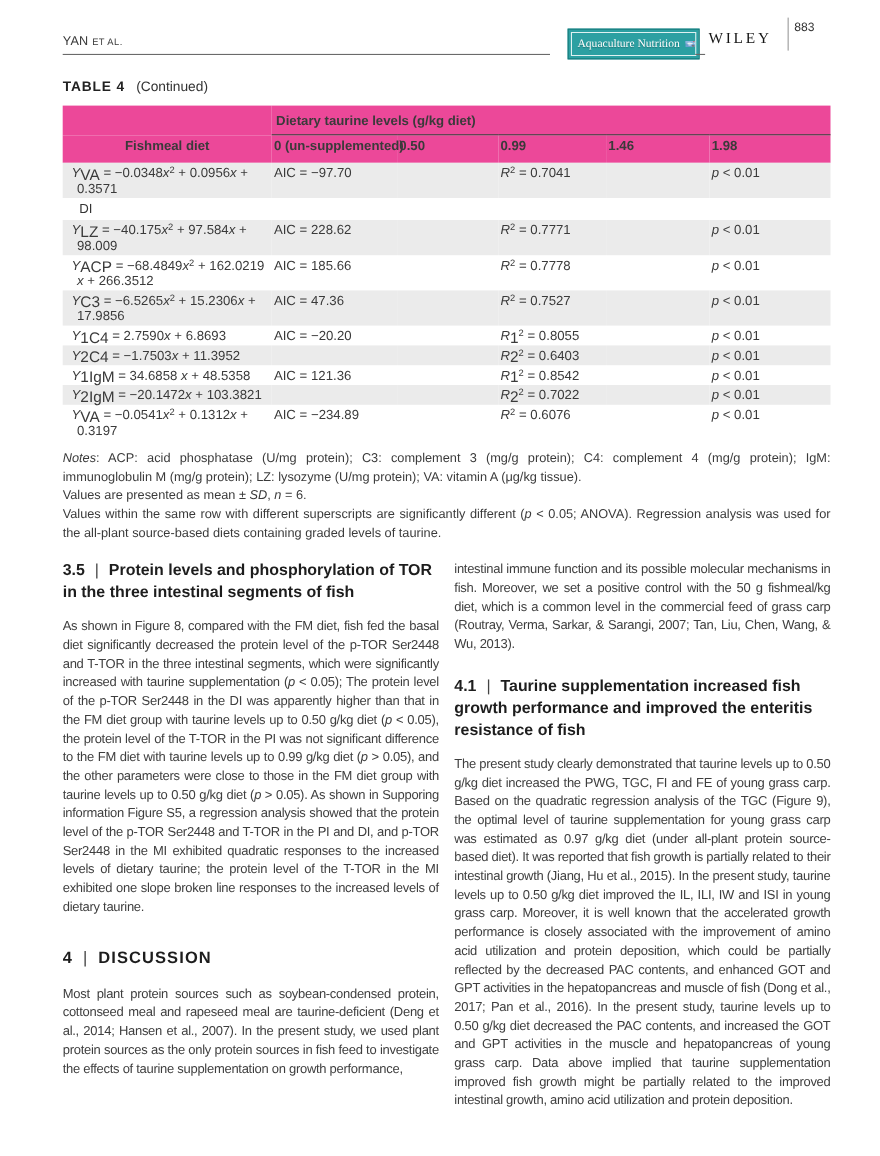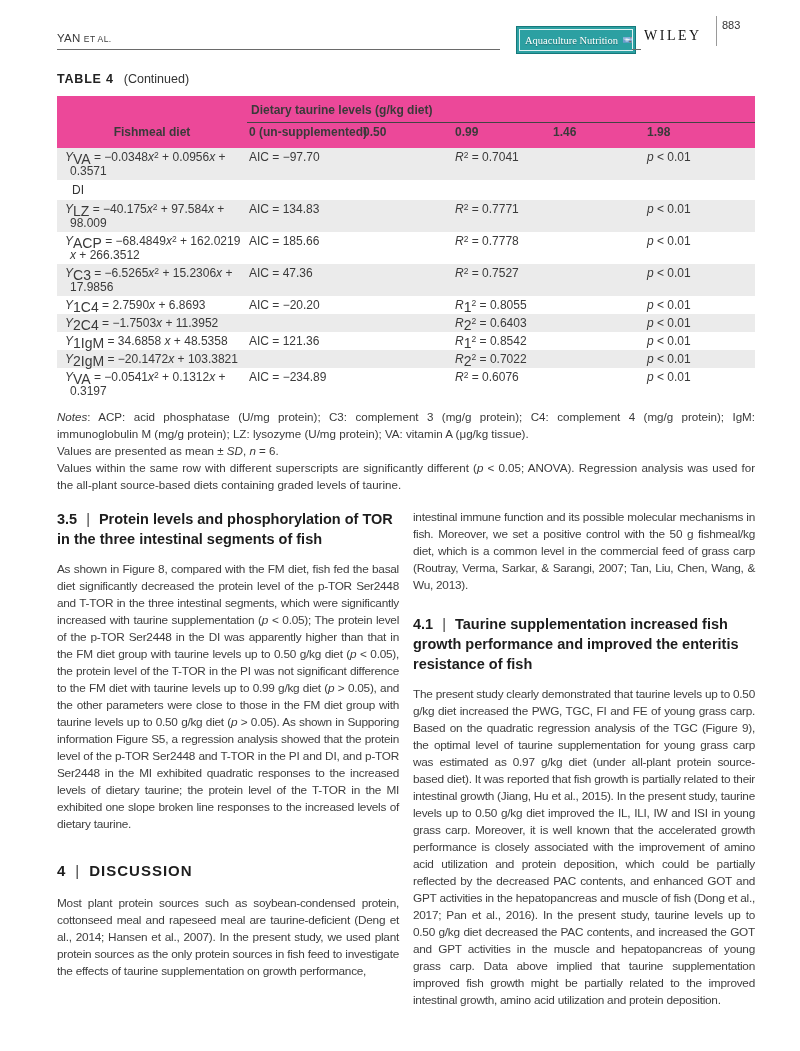--- a/index.html
+++ b/index.html
@@ -123,21 +123,21 @@
           <td class="stat-cell"></td>
           <td class="stat-cell"><i>R</i><sup>2</sup> = 0.7041</td>
           <td class="stat-cell"></td>
           <td class="stat-cell"><i>p</i> &lt; 0.01</td>
         </tr>
         <tr>
           <td colspan="6" class="section-cell">DI</td>
         </tr>
         <tr class="shade">
           <td class="eq-cell"><i>Y</i><sub>LZ</sub> = −40.175<i>x</i><sup>2</sup> + 97.584<i>x</i> + 98.009</td>
-          <td class="stat-cell">AIC = 134.83</td>
+          <td class="stat-cell">AIC = 228.62</td>
           <td class="stat-cell"></td>
           <td class="stat-cell"><i>R</i><sup>2</sup> = 0.7771</td>
           <td class="stat-cell"></td>
           <td class="stat-cell"><i>p</i> &lt; 0.01</td>
         </tr>
         <tr>
           <td class="eq-cell"><i>Y</i><sub>ACP</sub> = −68.4849<i>x</i><sup>2</sup> + 162.0219 <i>x</i> + 266.3512</td>
           <td class="stat-cell">AIC = 185.66</td>
           <td class="stat-cell"></td>
           <td class="stat-cell"><i>R</i><sup>2</sup> = 0.7778</td>

